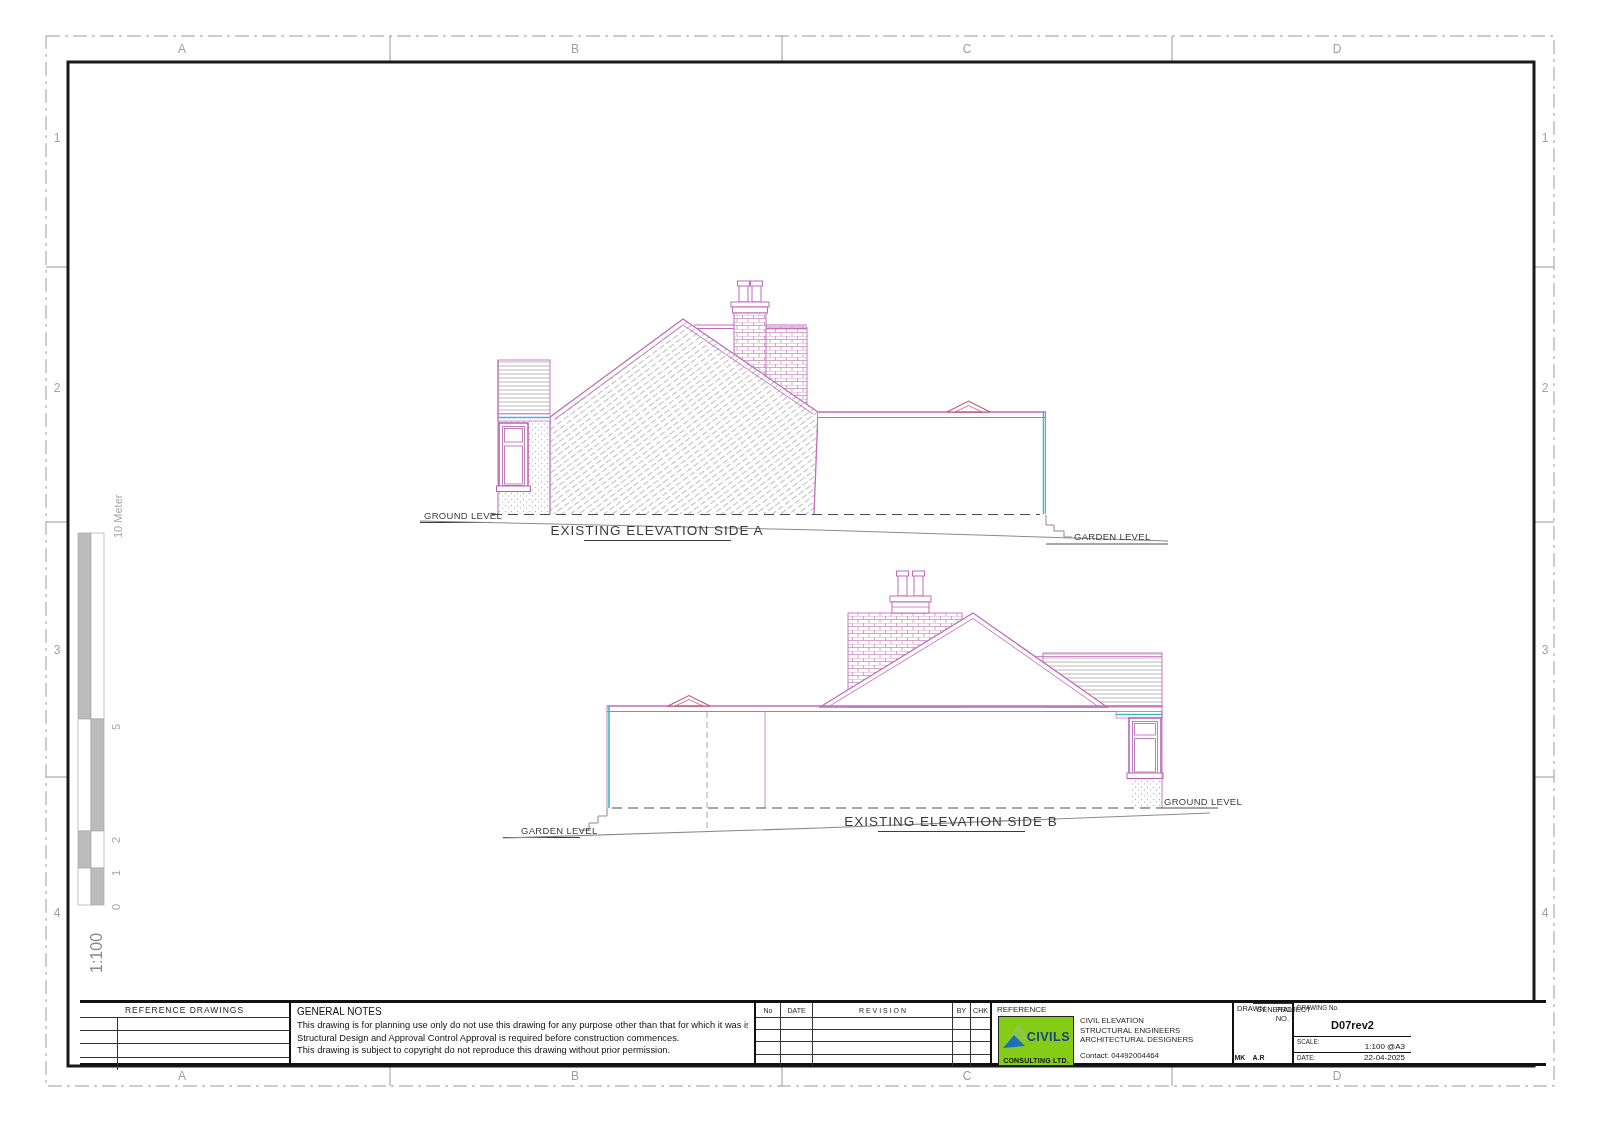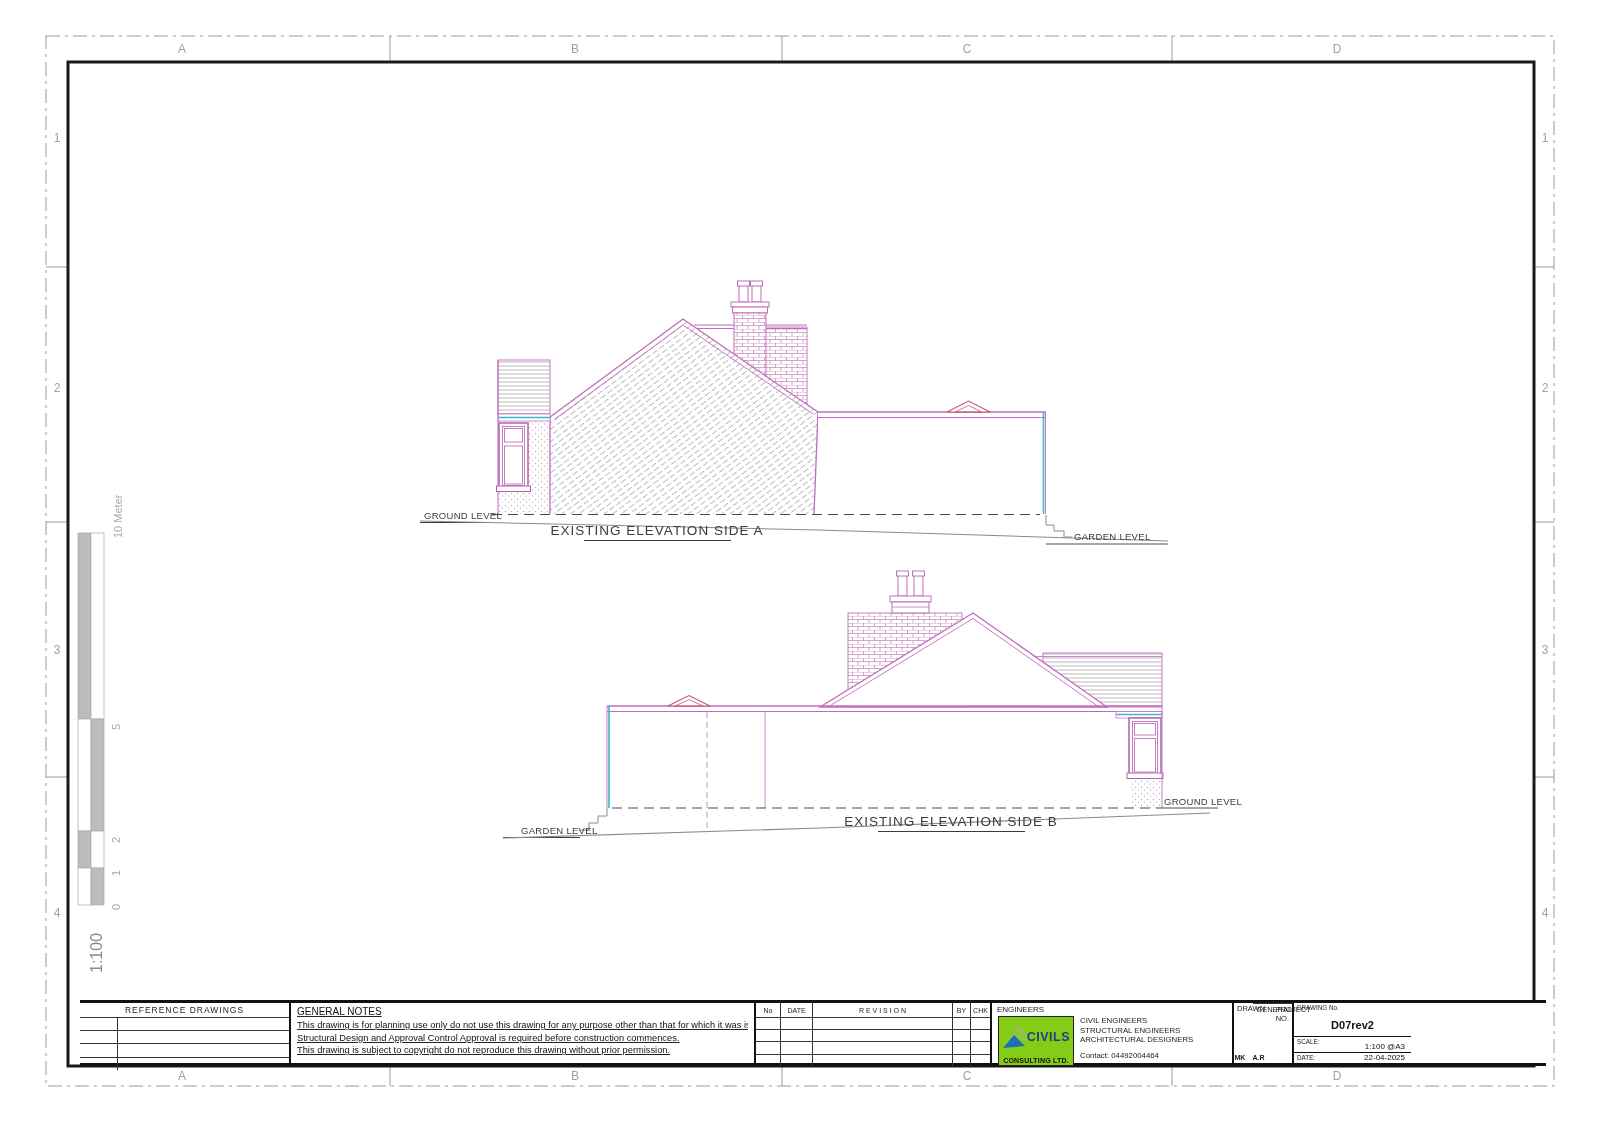--- a/index.html
+++ b/index.html
@@ -11,21 +11,21 @@
   .titleblock{position:absolute;left:80px;top:1000px;width:1466px;height:66px;box-sizing:border-box;
     border-top:3px solid #111;border-bottom:3px solid #111;background:#fff;display:flex;color:#222;}
   .tb-sec{box-sizing:border-box;height:100%;position:relative;border-left:2px solid #111;}
   .tb-sec:first-child{border-left:none;}
   
   .tb-ref{width:209px;}
   .tb-ref-header{height:14px;font-size:8.5px;letter-spacing:1px;text-align:center;line-height:14px;color:#222;}
   .tb-ref-row{height:12.2px;border-top:1px solid #333;display:flex;}
   .tb-ref-cell1{width:37px;border-right:1px solid #333;height:100%;}
   
-  .tb-notes{width:465px;padding:3px 6px;text-decoration:underline;}
+  .tb-notes{width:465px;padding:3px 6px;}
   .tb-notes-h{font-size:10px;margin-bottom:2px;color:#111;}
   .tb-notes-l{font-size:9.3px;line-height:12.6px;color:#111;white-space:nowrap;overflow:hidden;}
   
   .tb-rev{width:236px;display:grid;grid-template-columns:24px 32px 1fr 18px 20px;grid-template-rows:14px 12.2px 12.2px 12.2px 12.2px;}
   .tb-rev-cell{box-sizing:border-box;border-left:1px solid #333;border-top:1px solid #333;font-size:7px;
     display:flex;align-items:center;justify-content:center;color:#222;}
   .tb-rev-cell.hrow{border-top:none;}
   .tb-rev-cell.c0{border-left:none;}
   
   .tb-consult{width:242px;}
@@ -290,31 +290,31 @@
       <div class="tb-rev-cell"></div>
       <div class="tb-rev-cell"></div>
     <div class="tb-rev-cell c0"></div>
       <div class="tb-rev-cell"></div>
       <div class="tb-rev-cell"></div>
       <div class="tb-rev-cell"></div>
       <div class="tb-rev-cell"></div>
   </div>
 
   <div class="tb-sec tb-consult">
-    <div class="tb-consult-h">ENGINEERS</div>
+    <div class="tb-consult-h">REFERENCE</div>
     <div class="tb-logo">
       <svg class="tb-logo-ic" width="32" height="28" viewBox="0 0 32 28">
         <polygon points="4,22 17,2 30,17" fill="#8dc63f"></polygon>
         <polygon points="2,26 13,13 24,24" fill="#1f6fb5"></polygon>
       </svg>
       <div class="tb-logo-name">CIVILS</div>
       <div class="tb-logo-sub">CONSULTING LTD.</div>
     </div>
     <div class="tb-services">
-      <div>CIVIL ENGINEERS</div>
+      <div>CIVIL ELEVATION</div>
       <div>STRUCTURAL ENGINEERS</div>
       <div>ARCHITECTURAL DESIGNERS</div>
     </div>
     <div class="tb-contact">Contact: 04492004464</div>
   </div>
 
   <div class="tb-sec tb-drawn">
     <div class="tb-dr-row">
       <span class="tb-dr-lab">DRAWN</span>
       <span class="tb-dr-val">MK</span>

